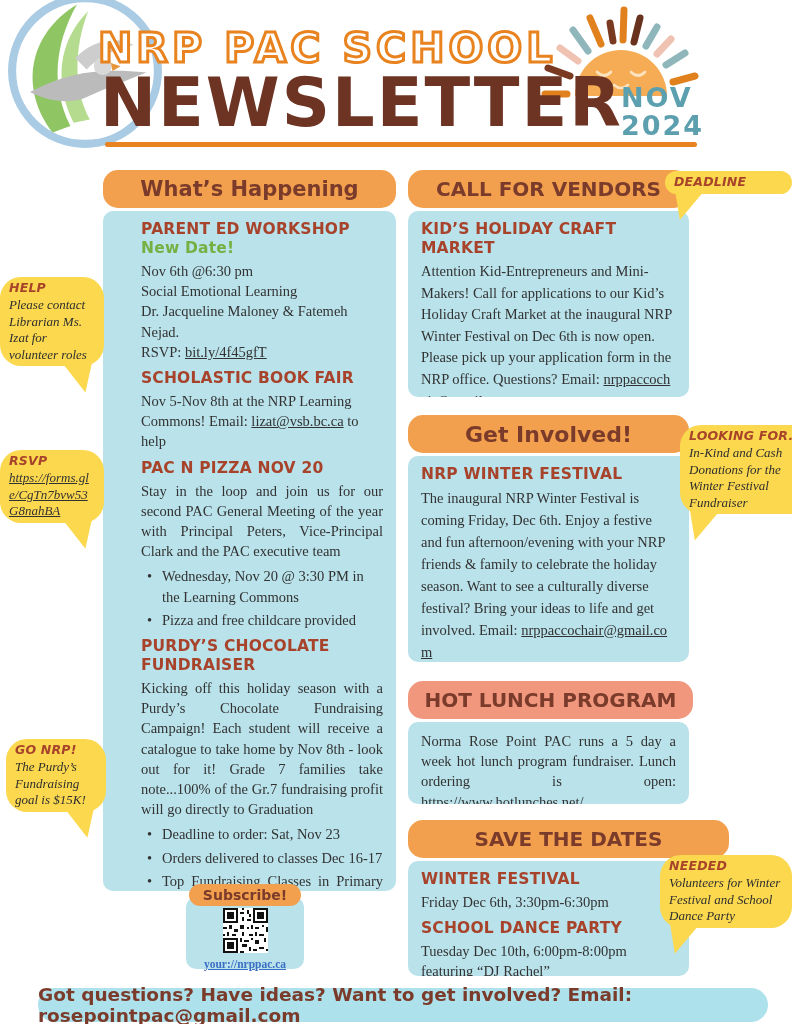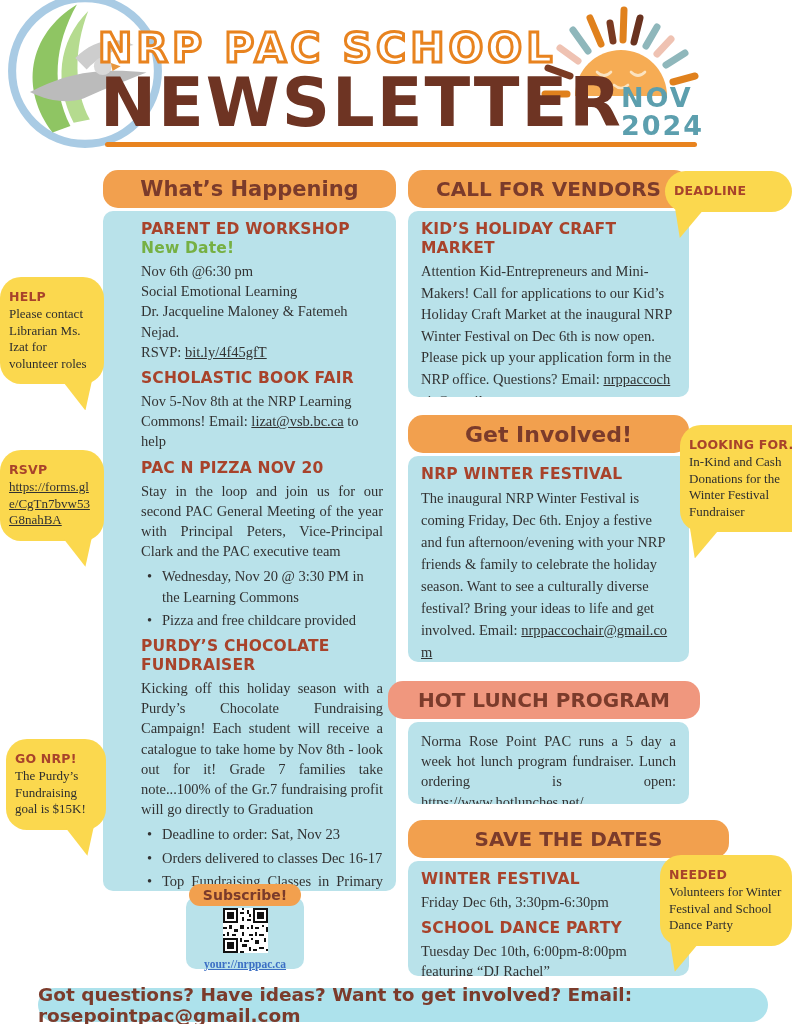--- a/index.html
+++ b/index.html
@@ -69,21 +69,21 @@
   .blue-box .just{text-align:justify;}
   .badge-green{color:var(--green);}
   a.dlink{color:var(--ink);text-decoration:underline;cursor:pointer;word-break:break-all;}
   ul.blist{list-style:none;margin:5px 0 2px;}
   ul.blist li{position:relative;padding-left:21px;margin-bottom:3px;}
   ul.blist li::before{content:"•";position:absolute;left:6px;top:0;}
 
   
   .bubble{
     position:absolute;background:var(--yellow);border-radius:21px;
-    padding:12px 9px;z-index:5;
+    padding:3px 9px;z-index:5;font-style:italic;
   }
   .bubble .btitle{
     font-family:"DejaVu Sans","Liberation Sans",sans-serif;font-weight:bold;
     font-size:12.5px;color:var(--rust);margin-bottom:2px;letter-spacing:.2px;
   }
   .bubble .btext{font-size:13px;line-height:16.6px;color:#2e2e2e;}
   .bubble .tail{
     position:absolute;width:30px;height:30px;background:var(--yellow);
     bottom:-26px;
   }
@@ -257,21 +257,21 @@
   </div>
 
   <div class="hdr-box" style="left:408px;top:415px;width:281px;font-size:22px;">
     <span class="hf">Get Involved!</span>
   </div>
   <div class="blue-box sf" style="left:408px;top:456px;width:281px;height:206px;">
     <h3>NRP WINTER FESTIVAL</h3>
     <p style="line-height:22px;"><span>The inaugural NRP Winter Festival is coming Friday, Dec 6th. Enjoy a festive and fun afternoon/evening with your NRP friends &amp; family to celebrate the holiday season. Want to see a culturally diverse festival? Bring your ideas to life and get involved. Email: </span><a class="dlink">nrppaccochair@gmail.com</a></p>
   </div>
 
-  <div class="hdr-box coral" style="left:388px;top:681px;width:312px;font-size:20px;">
+  <div class="hdr-box coral" style="left:408px;top:681px;width:285px;font-size:20px;">
     <span class="hf">HOT LUNCH PROGRAM</span>
   </div>
   <div class="blue-box sf" style="left:408px;top:722px;width:281px;height:82px;">
     <p class="just"><span>Norma Rose Point PAC runs a 5 day a week hot lunch program fundraiser. Lunch ordering is open: </span><a class="dlink" style="display:inline-block">https://www.hotlunches.net/</a></p>
   </div>
 
   <div class="hdr-box" style="left:408px;top:820px;width:321px;font-size:20px;">
     <span class="hf">SAVE THE DATES</span>
   </div>
   <div class="blue-box sf" style="left:408px;top:861px;width:281px;height:115px;">

